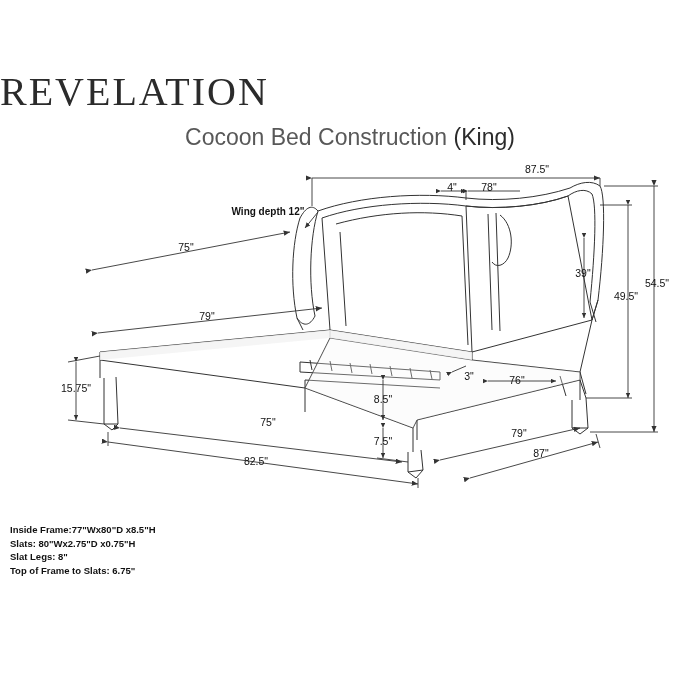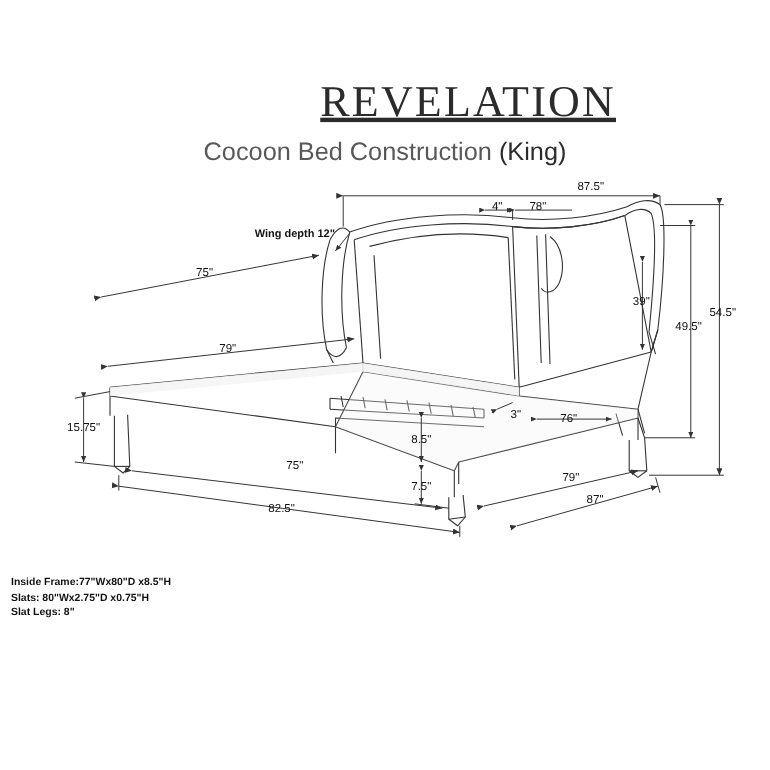--- a/index.html
+++ b/index.html
@@ -3,23 +3,23 @@
 <meta charset="utf-8">
 <style>
   html,body{margin:0;padding:0;}
   body{
     width:700px;height:700px;background:#ffffff;
     font-family:"Liberation Sans", sans-serif;
     color:#1a1a1a;position:relative;overflow:hidden;
   }
   #root{position:relative;width:700px;height:700px;}
   .title{
-    position:absolute;left:0;top:68px;width:560px;text-align:right;
+    position:absolute;left:0;top:68px;width:560px;text-align:left;
     font-family:"Liberation Serif", serif;
-    font-size:40px;letter-spacing:2px;color:#2b2b2b;font-weight:400;text-decoration:underline;
+    font-size:40px;letter-spacing:2px;color:#2b2b2b;font-weight:400;
   }
   .subtitle{
     position:absolute;left:0;top:124px;width:700px;text-align:center;
     font-size:23px;color:#585858;font-weight:400;
   }
   .subtitle .size{color:#2b2b2b;}
   svg{position:absolute;left:0;top:0;width:700px;height:700px;}
   .specs{
     position:absolute;left:10px;top:523px;
     font-size:9.5px;font-weight:bold;line-height:13.5px;color:#111;
@@ -200,15 +200,16 @@
       <text x="383" y="445" text-anchor="middle">7.5"</text>
       <text x="541" y="457" text-anchor="middle">87"</text>
       <text x="256" y="465" text-anchor="middle">82.5"</text>
     </g>
   </svg>
 
   <div class="specs">
     <div>Inside Frame:77"Wx80"D x8.5"H</div>
     <div>Slats: 80"Wx2.75"D x0.75"H</div>
     <div>Slat Legs: 8"</div>
+    <div>Top of Frame to Slats: 6.75"</div>
   </div>
 
 </div>
 
 </body></html>

